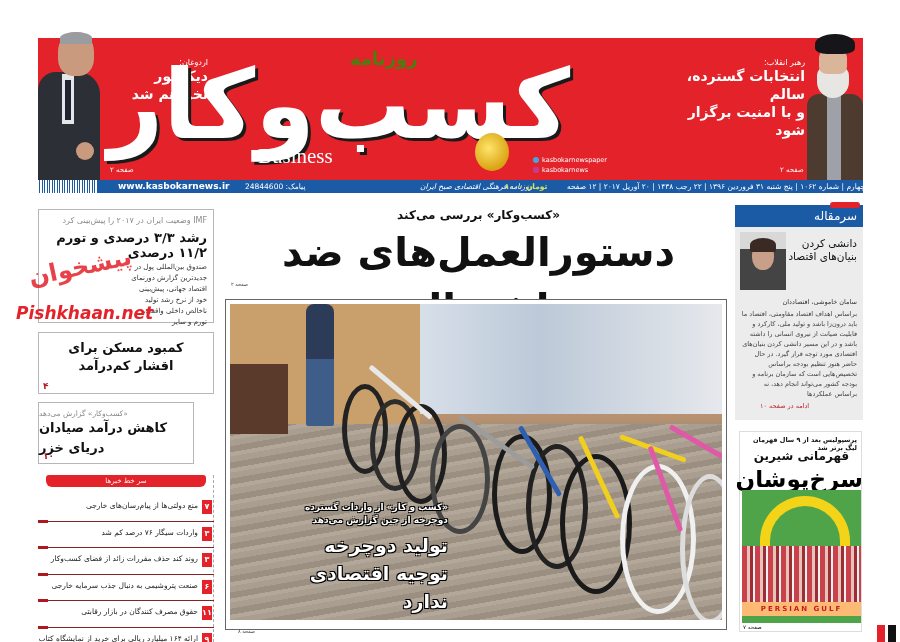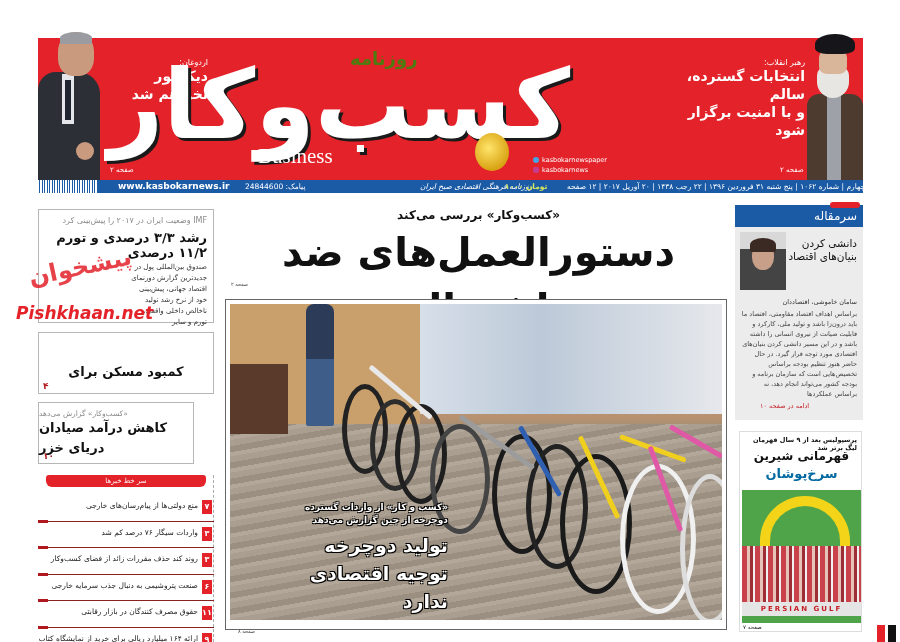--- a/index.html
+++ b/index.html
@@ -59,21 +59,21 @@
   .box-imf .title { position: absolute; right: 6px; top: 20px; font-size: 13px; font-weight: bold; direction: rtl; }
   .box-imf .col { position: absolute; top: 52px; width: 78px; font-size: 7px; line-height: 11px; direction: rtl; text-align: right; color: #333; }
   .box-imf .col.r { right: 6px; }
   .box-imf .col.l { right: 94px; }
 
   .watermark { position: absolute; left: 16px; top: 253px; width: 110px; height: 76px; }
   .watermark .fa { position: absolute; left: 12px; top: 0; font-size: 24px; color: #e3222a; font-weight: bold; direction: rtl; opacity: 0.85; transform: rotate(-12deg); }
   .watermark .en { position: absolute; left: 0; top: 50px; font-size: 17px; color: #e3222a; font-weight: bold; font-style: italic; }
 
   .box-housing { left: 38px; top: 332px; width: 176px; height: 62px; text-align: center; direction: rtl; }
-  .box-housing .title { padding-top: 6px; font-size: 13px; font-weight: bold; line-height: 18px; margin-top: 24px; }
+  .box-housing .title { padding-top: 6px; font-size: 13px; font-weight: bold; line-height: 18px; }
   .pg-num { position: absolute; left: 4px; bottom: 2px; font-size: 9px; color: #b0181f; font-weight: bold; }
 
   .box-caspian { left: 38px; top: 402px; width: 156px; height: 62px; text-align: left; direction: rtl; }
   .box-caspian .kicker { padding-top: 6px; font-size: 7.5px; color: #8a8a8a; }
   .box-caspian .title { font-size: 13px; font-weight: bold; line-height: 20px; }
 
   .headlines { position: absolute; left: 38px; top: 475px; width: 176px; height: 167px; border-right: 1px dashed #aaa; }
   .headlines .bar { position: absolute; left: 8px; top: 0; width: 160px; height: 12px; background: #e3222a; border-radius: 3px 3px 6px 6px; color: #fff; font-size: 7px; text-align: center; line-height: 12px; direction: rtl; }
   .hl-list { position: absolute; left: 0; top: 20px; width: 176px; }
   .hl-item { position: relative; height: 26.5px; border-bottom: 1px solid #8b2020; direction: rtl; }
@@ -107,25 +107,25 @@
   .editorial .photo-small { position: absolute; left: 5px; top: 27px; width: 46px; height: 58px; background: linear-gradient(180deg, #d8d8d8 0 30%, #444 30% 100%); overflow: hidden; }
   .editorial .photo-small .face { position: absolute; left: 12px; top: 10px; width: 22px; height: 28px; background: #c8a08a; border-radius: 45%; }
   .editorial .photo-small .hairs { position: absolute; left: 10px; top: 6px; width: 26px; height: 14px; background: #3b2a24; border-radius: 50% 50% 10% 10%; }
   .editorial .title { position: absolute; right: 6px; top: 32px; width: 70px; font-size: 10.5px; line-height: 13px; text-align: right; direction: rtl; }
   .editorial .author { position: absolute; right: 6px; top: 93px; font-size: 6.5px; color: #333; direction: rtl; }
   .editorial .body { position: absolute; right: 6px; top: 104px; width: 116px; font-size: 6.5px; line-height: 10px; direction: rtl; text-align: right; color: #444; }
 
   .sports { position: absolute; left: 739px; top: 431px; width: 123px; height: 201px; background: #fff; border: 1px solid #ddd; }
   .sports .kicker { position: absolute; right: 4px; top: 4px; font-size: 6.5px; font-weight: bold; direction: rtl; }
   .sports .sub { position: absolute; left: 0; top: 17px; width: 123px; text-align: center; font-size: 12px; font-weight: bold; direction: rtl; }
-  .sports .title { position: absolute; left: 0; top: 34px; width: 123px; text-align: center; font-size: 13px; font-weight: bold; color: #0369a1; direction: rtl; }
+  .sports .title { position: absolute; left: 0; top: 34px; width: 123px; text-align: center; font-size: 23px; font-weight: bold; color: #000000; direction: rtl; }
   .sports .pic { position: absolute; left: 2px; top: 58px; width: 119px; height: 133px; overflow: hidden; background: #4fa449; }
   .sports .arch { position: absolute; left: 18px; top: 6px; width: 90px; height: 60px; border: 10px solid #f3d419; border-bottom: none; border-radius: 45px 45px 0 0; }
   .sports .crowd { position: absolute; left: 0; top: 56px; width: 119px; height: 56px; background: repeating-linear-gradient(90deg, #c8414b 0 5px, #e6c3b8 5px 8px, #9f2d35 8px 11px, #f0f0f0 11px 13px); }
-  .sports .banner { position: absolute; left: 0; top: 112px; width: 119px; height: 14px; background: #e5e5e5; color: #c41d25; font-size: 7px; font-weight: bold; text-align: center; line-height: 14px; letter-spacing: 2px; }
+  .sports .banner { position: absolute; left: 0; top: 112px; width: 119px; height: 14px; background: #fdba74; color: #c41d25; font-size: 7px; font-weight: bold; text-align: center; line-height: 14px; letter-spacing: 2px; }
   .sports .pg { position: absolute; left: 3px; bottom: 1px; font-size: 5.5px; color: #222; direction: rtl; }
 
   .corner-mark { position: absolute; left: 877px; top: 625px; width: 8px; height: 17px; background: #e3222a; }
   .corner-mark2 { position: absolute; left: 888px; top: 625px; width: 8px; height: 17px; background: #111; }
 </style>
 </head>
 <body>
 
 <div class="red-band"></div>
 

